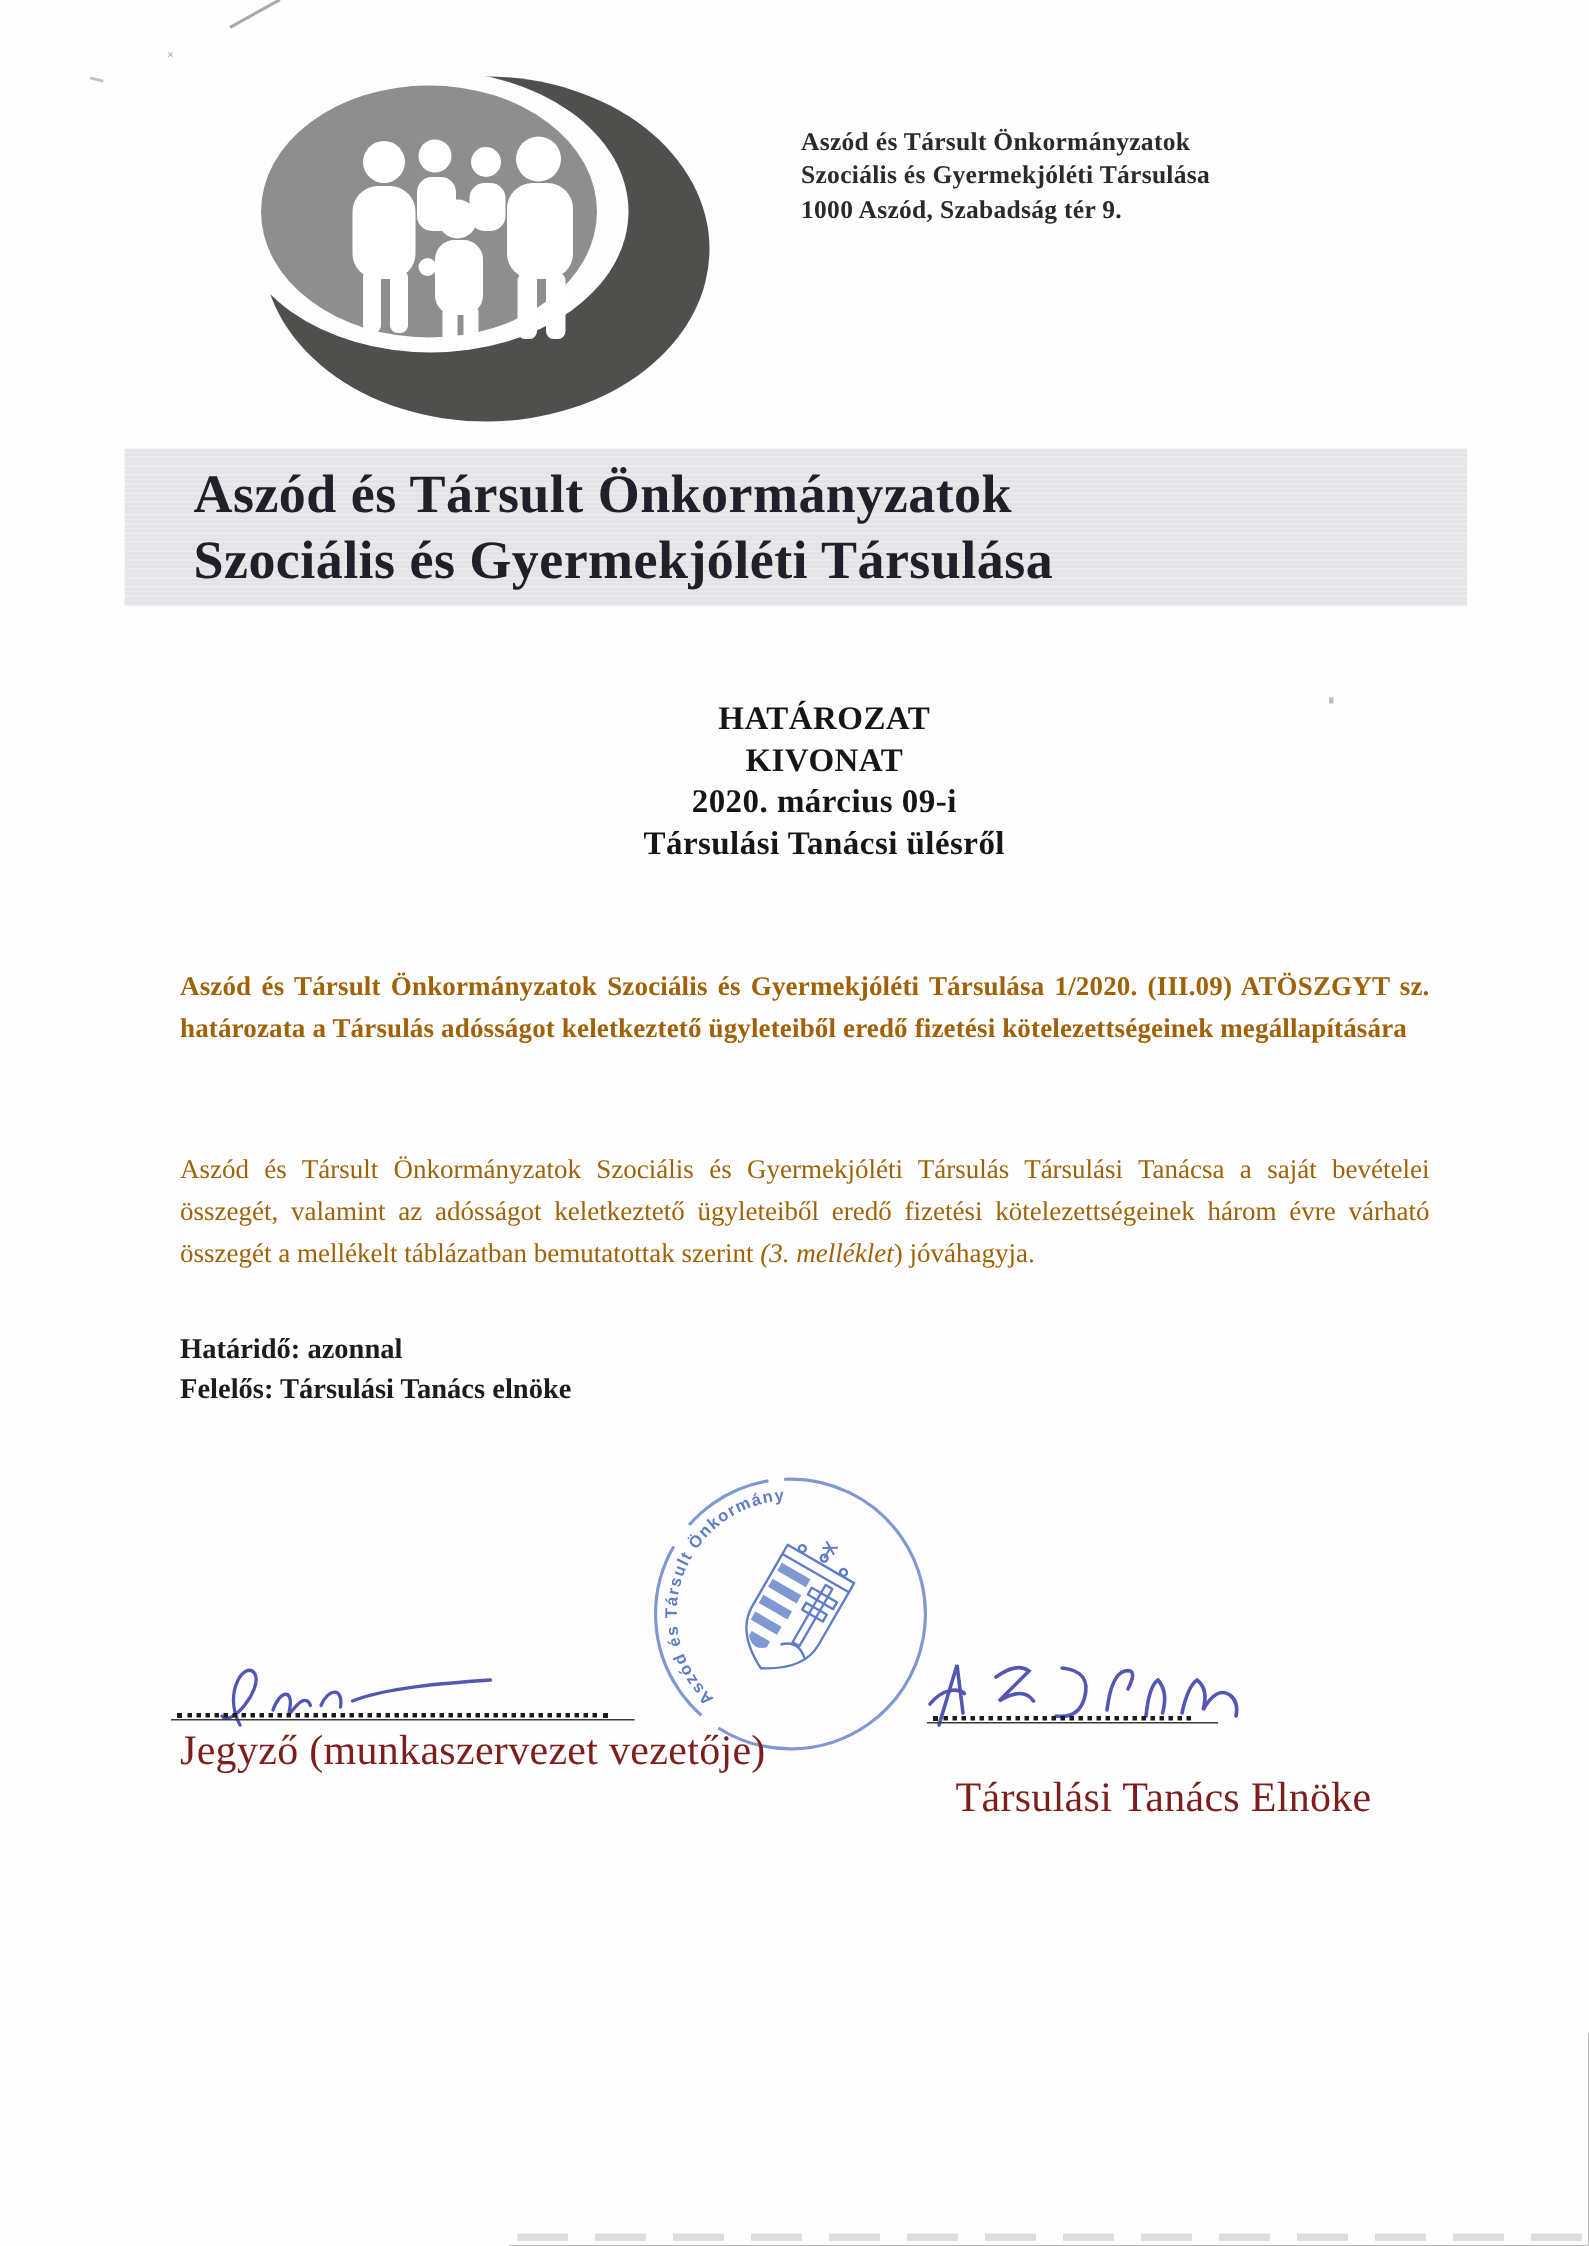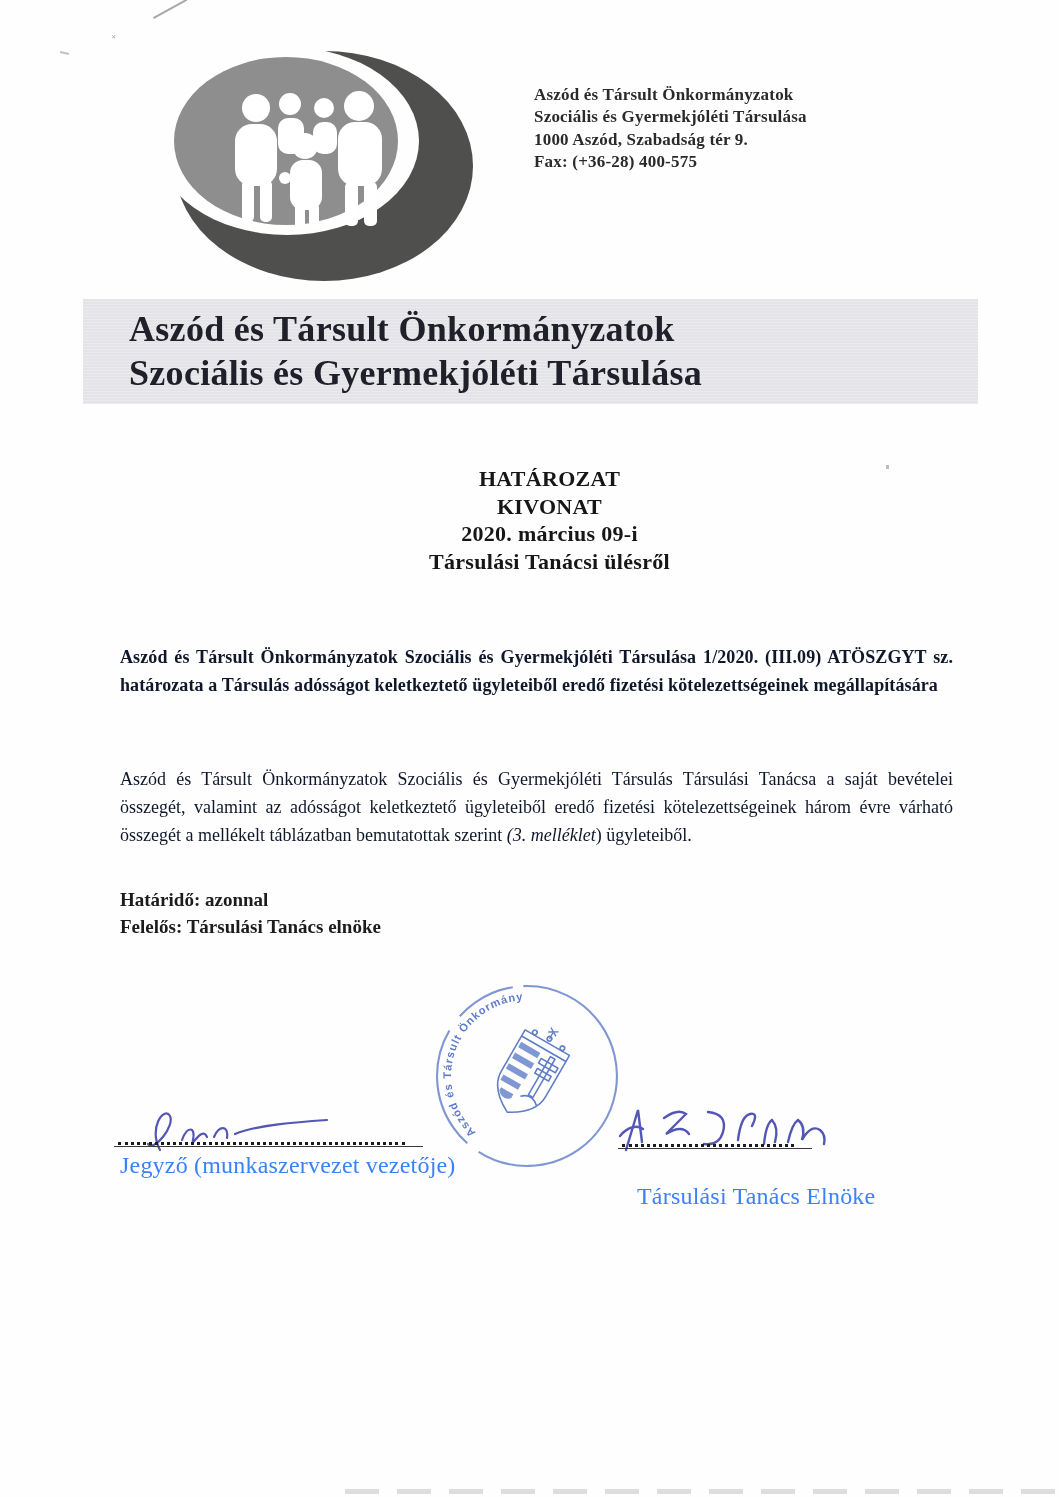--- a/index.html
+++ b/index.html
@@ -28,38 +28,38 @@
   }
   
   .heading{
     position:absolute;left:20px;top:465px;width:1059px;text-align:center;
     font-size:22px;font-weight:700;line-height:27.5px;color:#161616;
     letter-spacing:.3px;
   }
   
   .para{
     position:absolute;left:120px;width:833px;text-align:justify;
-    font-size:18px;line-height:28px;color:#0f172a;
+    font-size:18px;line-height:28px;color:#a16207;
   }
   .para.bold{font-weight:700;top:643px;letter-spacing:.1px;}
   .para.body{top:765px;}
   .meta{
     position:absolute;left:120px;top:886px;font-size:19px;line-height:27px;color:#1c1c1c;font-weight:bold;
   }
   
   .stamp{position:absolute;left:430px;top:979px;width:194px;height:194px;opacity:.92;}
   
   .sig-ink{position:absolute;}
   .dotline{position:absolute;border-bottom:3px dotted #1c1c1c;height:0;}
   .dotline.solid-tail:after{
     content:"";position:absolute;left:-4px;right:-18px;top:4px;height:0;
     border-bottom:1.5px solid #3a3a3a;
   }
   .sig-label{
-    position:absolute;font-size:24px;color:#3b82f6;letter-spacing:.2px;white-space:nowrap;text-align:right;
+    position:absolute;font-size:28px;color:#7f1d1d;letter-spacing:.2px;white-space:nowrap;text-align:right;
   }
   
   .art{position:absolute;pointer-events:none;}
   .slash{left:151px;top:8px;width:38px;border-top:2px solid #9a9a9a;transform:rotate(-29deg);opacity:.85;}
   .tick1{left:112px;top:34px;font-size:10px;color:#a8a8a8;font-family:"Liberation Sans",sans-serif;}
   .tick2{left:60px;top:52px;width:9px;border-top:2px solid #c2c2c2;transform:rotate(14deg);}
   .tick3{left:886px;top:465px;width:3px;height:4px;background:#bdbdbd;}
   .bottom-dashes{
     left:345px;right:4px;bottom:3px;height:5px;
     background:repeating-linear-gradient(90deg,#dadada 0 34px,rgba(0,0,0,0) 34px 52px);
@@ -99,38 +99,37 @@
       <rect x="157" y="162" width="10" height="26" rx="4"></rect>
       <rect x="171" y="162" width="10" height="26" rx="4"></rect>
       <circle cx="147" cy="136" r="6"></circle>
     </g>
   </svg>
 
   <div class="contact">
     <div>Aszód és Társult Önkormányzatok</div>
     <div>Szociális és Gyermekjóléti Társulása</div>
     <div>1000 Aszód, Szabadság tér 9.</div>
-    <div>Fax: (+36-28) 400-575</div>
   </div>
 
   <div class="banner">
     <div>Aszód és Társult Önkormányzatok</div>
     <div>Szociális és Gyermekjóléti Társulása</div>
   </div>
 
   <div class="heading">
     <div>HATÁROZAT</div>
     <div>KIVONAT</div>
     <div>2020. március 09-i</div>
     <div>Társulási Tanácsi ülésről</div>
   </div>
 
   <div class="para bold">Aszód és Társult Önkormányzatok Szociális és Gyermekjóléti Társulása 1/2020. (III.09) ATÖSZGYT sz. határozata a Társulás adósságot keletkeztető ügyleteiből eredő fizetési kötelezettségeinek megállapítására</div>
 
-  <div class="para body"><span>Aszód és Társult Önkormányzatok Szociális és Gyermekjóléti Társulás Társulási Tanácsa a saját bevételei összegét, valamint az adósságot keletkeztető ügyleteiből eredő fizetési kötelezettségeinek három évre várható összegét a mellékelt táblázatban bemutatottak szerint </span><i>(3. melléklet</i><span>) ügyleteiből.</span></div>
+  <div class="para body"><span>Aszód és Társult Önkormányzatok Szociális és Gyermekjóléti Társulás Társulási Tanácsa a saját bevételei összegét, valamint az adósságot keletkeztető ügyleteiből eredő fizetési kötelezettségeinek három évre várható összegét a mellékelt táblázatban bemutatottak szerint </span><i>(3. melléklet</i><span>) jóváhagyja.</span></div>
 
   <div class="meta">
     <div>Határidő: azonnal</div>
     <div>Felelős: Társulási Tanács elnöke</div>
   </div>
 
   <svg class="stamp" viewBox="0 0 220 220" aria-hidden="true">
     <defs>
       <path id="ringPath" d="M110,24 a86,86 0 1,1 -0.05,0"></path>
     </defs>

